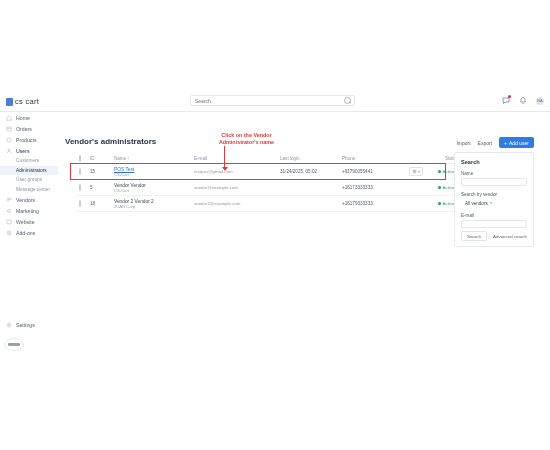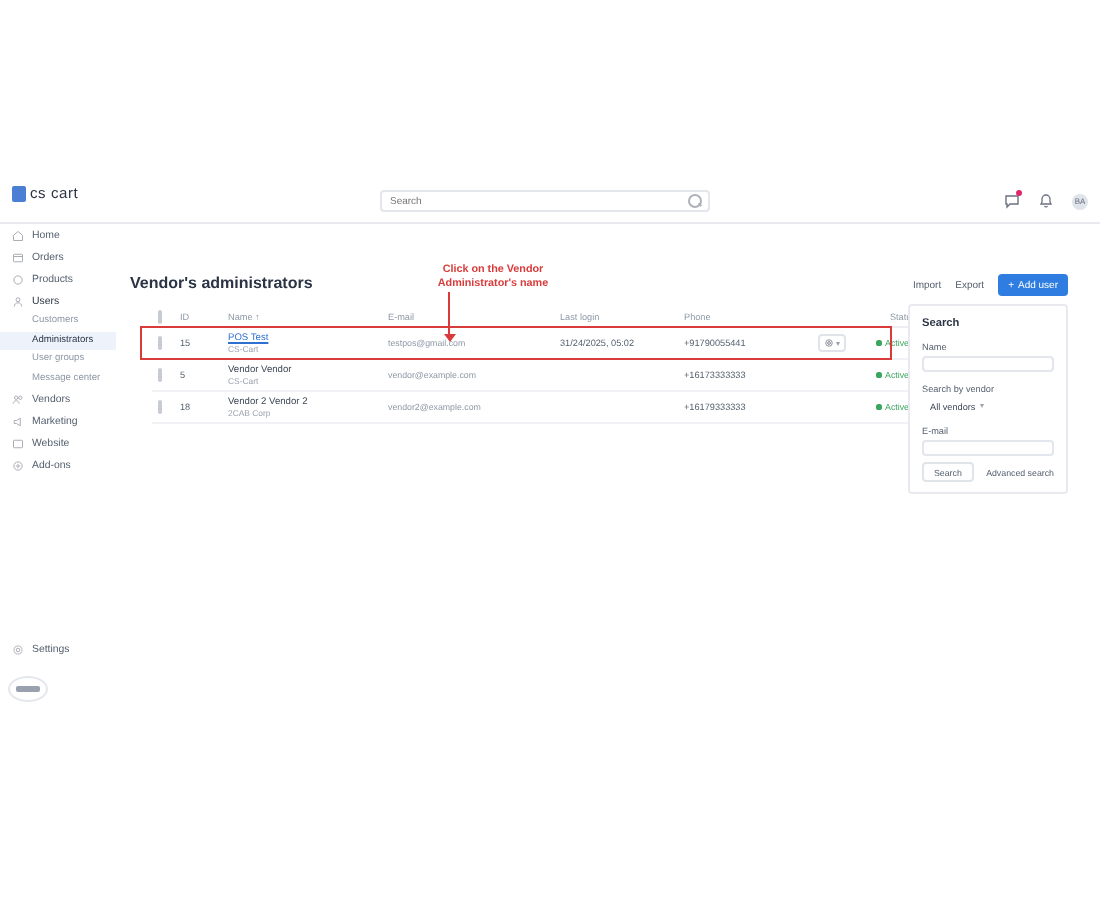--- a/index.html
+++ b/index.html
@@ -15,21 +15,21 @@
     width: 550px; height: 262px;
     background: #ffffff;
     overflow: hidden;
   }
   
   .topbar {
     position: absolute; left: 0; top: 0;
     width: 550px; height: 20px;
     background: #fff;
     border-bottom: 1px solid #e8eaef;
-    display: flex; align-items: flex-start;
+    display: flex; align-items: center;
   }
   .logo { display: flex; align-items: center; gap: 2px; margin-left: 6px; }
   .logo-mark {
     width: 7px; height: 8px; background: #4a7fd4;
     border-radius: 1px;
   }
   .logo-text {
     font-size: 7.5px; color: #2b3445; letter-spacing: .3px;
   }
   .topsearch {

